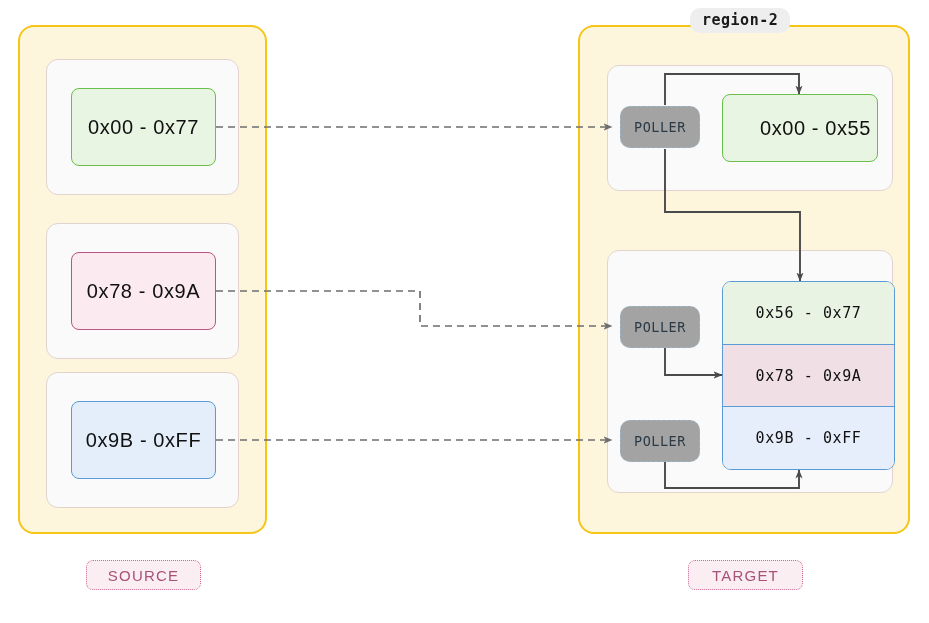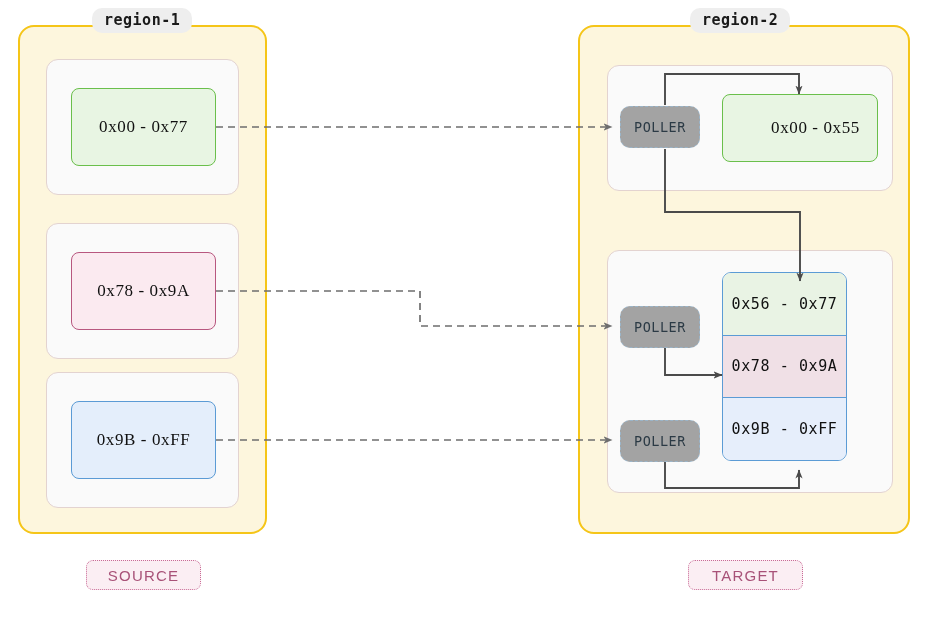--- a/index.html
+++ b/index.html
@@ -55,22 +55,22 @@
   }
 
   
   .block {
     position: absolute;
     box-sizing: border-box;
     border-radius: 8px;
     display: flex;
     align-items: center;
     justify-content: center;
-    font-family: Liberation Serif, serif;
-    font-size: 17px;
+    font-family: Liberation Sans, sans-serif;
+    font-size: 20px;
     color: #101010;
     letter-spacing: 0.6px;
     white-space: nowrap;
   }
   .block.green  { background: #e8f5e3; border: 1.6px solid #6abf4b; }
   .block.pink   { background: #fbeaf0; border: 1.6px solid #b8577f; }
   .block.blue   { background: #e4eefb; border: 1.6px solid #5b9bd5; }
 
   
   .stack {
@@ -166,21 +166,20 @@
 
     <path d="M 665 149 L 665 212 L 800 212 L 800 281" fill="none" stroke="#4a4a4a" stroke-width="1.9" stroke-linejoin="miter" marker-end="url(#ah-solid)"></path>
 
     <path d="M 665 348 L 665 375 L 722 375" fill="none" stroke="#4a4a4a" stroke-width="1.9" stroke-linejoin="miter" marker-end="url(#ah-solid)"></path>
 
     <path d="M 665 462 L 665 488 L 799 488 L 799 470" fill="none" stroke="#4a4a4a" stroke-width="1.9" stroke-linejoin="miter" marker-end="url(#ah-solid)"></path>
   </svg>
 
   <div class="region" style="left:18px; top:25px; width:249px; height:509px;"></div>
 
-  <div class="region-label" style="left:92px; top:8px;">region-1</div>
 
   <div class="card" style="left:46px; top:59px; width:193px; height:136px;"></div>
   <div class="block green" style="left:71px; top:88px; width:145px; height:78px;">0x00 - 0x77</div>
 
   <div class="card" style="left:46px; top:223px; width:193px; height:136px;"></div>
   <div class="block pink" style="left:71px; top:252px; width:145px; height:78px;">0x78 - 0x9A</div>
 
   <div class="card" style="left:46px; top:372px; width:193px; height:136px;"></div>
   <div class="block blue" style="left:71px; top:401px; width:145px; height:78px;">0x9B - 0xFF</div>
 
@@ -193,21 +192,21 @@
   <div class="poller" style="left:620px; top:106px; width:80px; height:42px;">POLLER</div>
 
   <div class="block green" style="left:722px; top:94px; width:156px; height:68px;padding-left:31px;">0x00 - 0x55</div>
 
   <div class="card" style="left:607px; top:250px; width:286px; height:243px;"></div>
 
   <div class="poller" style="left:620px; top:306px; width:80px; height:42px;">POLLER</div>
 
   <div class="poller" style="left:620px; top:420px; width:80px; height:42px;">POLLER</div>
 
-  <div class="stack" style="left:722px; top:272px; width:125px; height:189px;justify-content:flex-end;">
+  <div class="stack" style="left:722px; top:281px; width:173px; height:189px;">
     <div class="stack-row green">0x56 - 0x77</div>
     <div class="stack-row pink">0x78 - 0x9A</div>
     <div class="stack-row blue">0x9B - 0xFF</div>
   </div>
 
   <div class="tag" style="left:86px; top:560px; width:115px; height:30px;">SOURCE</div>
 
   <div class="tag" style="left:688px; top:560px; width:115px; height:30px;">TARGET</div>
 
 </div>

